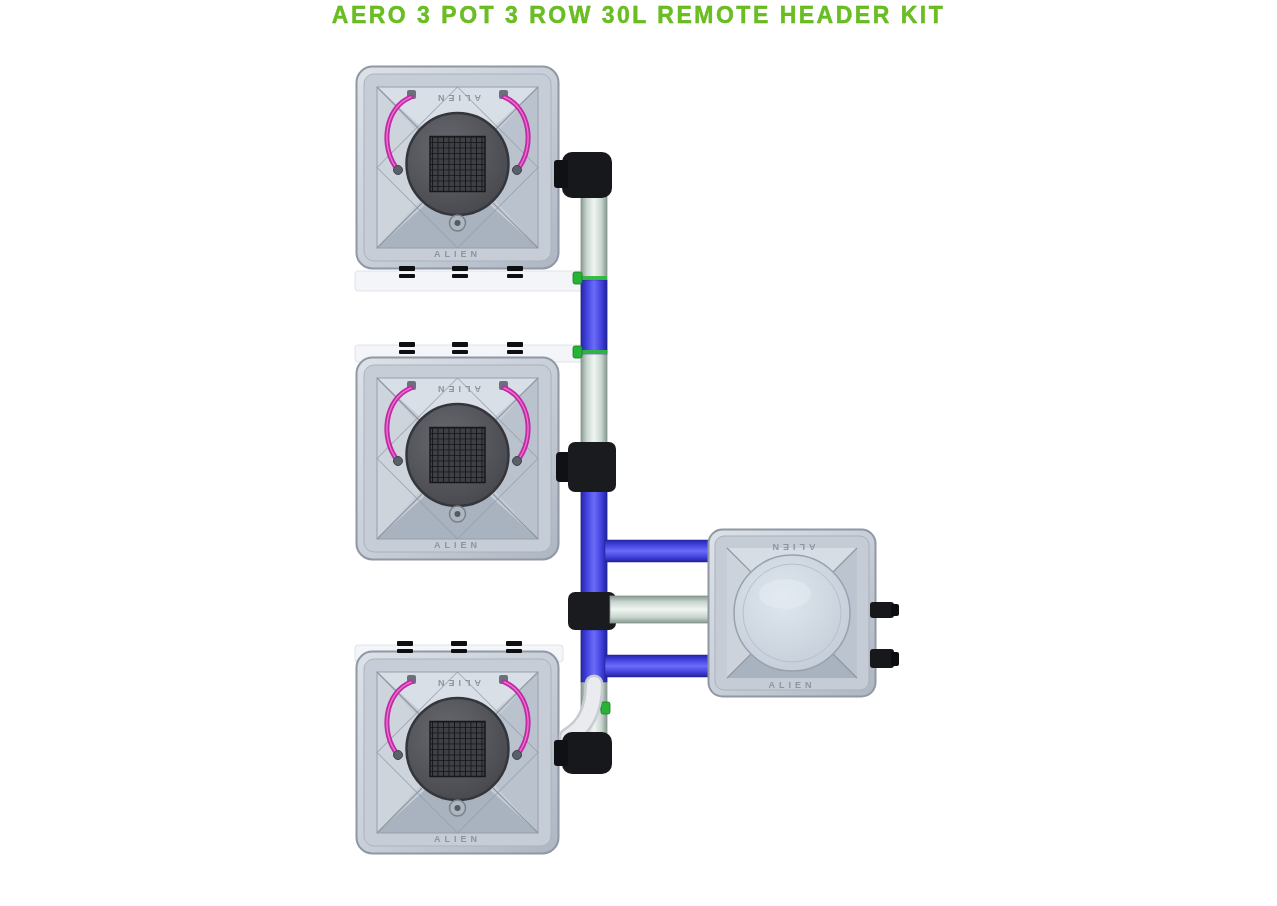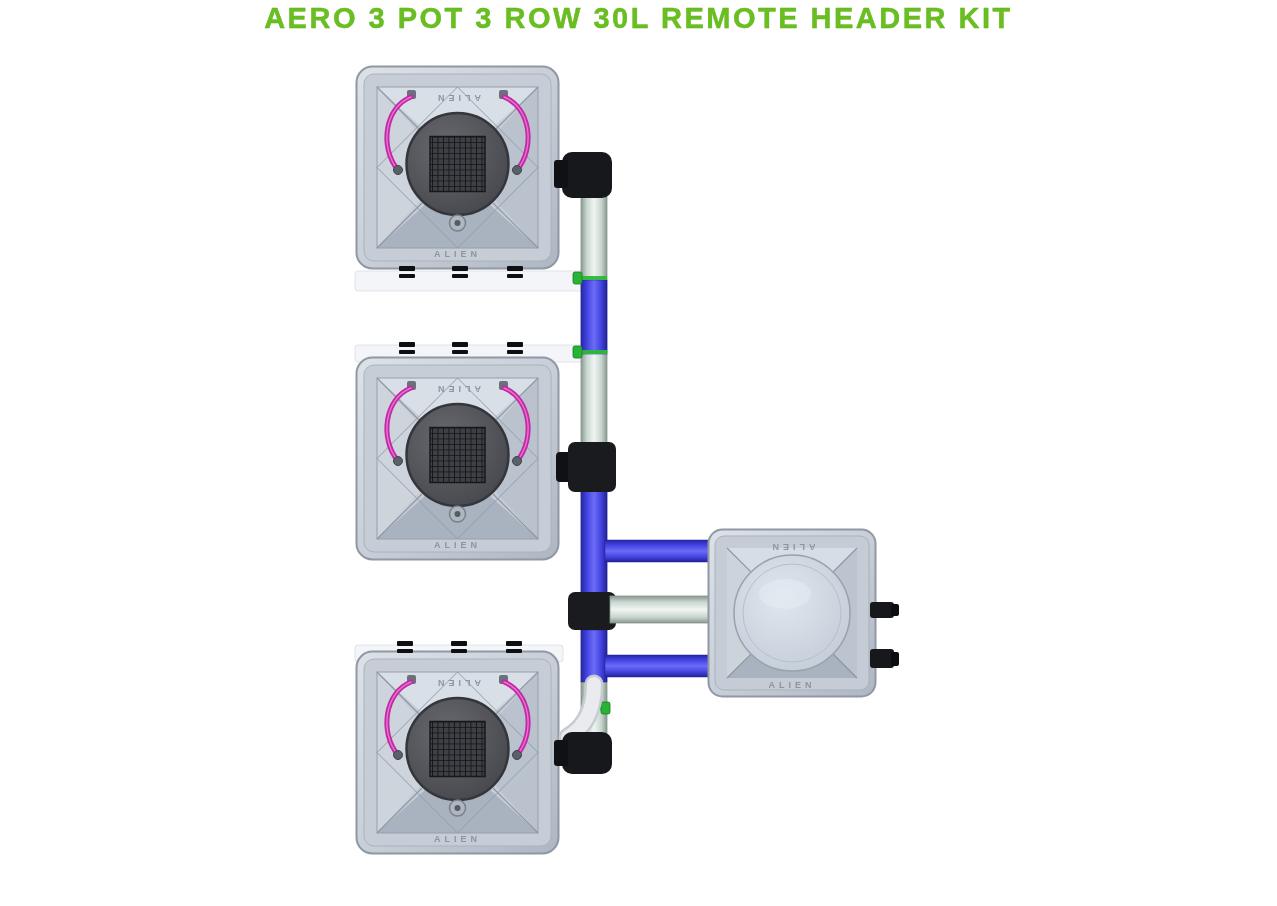--- a/index.html
+++ b/index.html
@@ -9,21 +9,21 @@
     height:906px;
     background:#ffffff;
     overflow:hidden;
     font-family:"Liberation Sans", sans-serif;
   }
   #page-title{
     position:absolute;
     top:2px; left:0; width:100%;
     text-align:center;
     font-weight:bold;
-    font-size:29px;
+    font-size:23px;
     letter-spacing:2.5px;
     color:#69bf1f;
     z-index:2;
     -webkit-text-stroke:0.4px #5cb214;
   }
   #diagram-svg{position:absolute; top:0; left:0; z-index:1;}
   text.brand{
     font-family:"Liberation Sans", sans-serif;
     font-weight:bold;
     font-size:9px;

